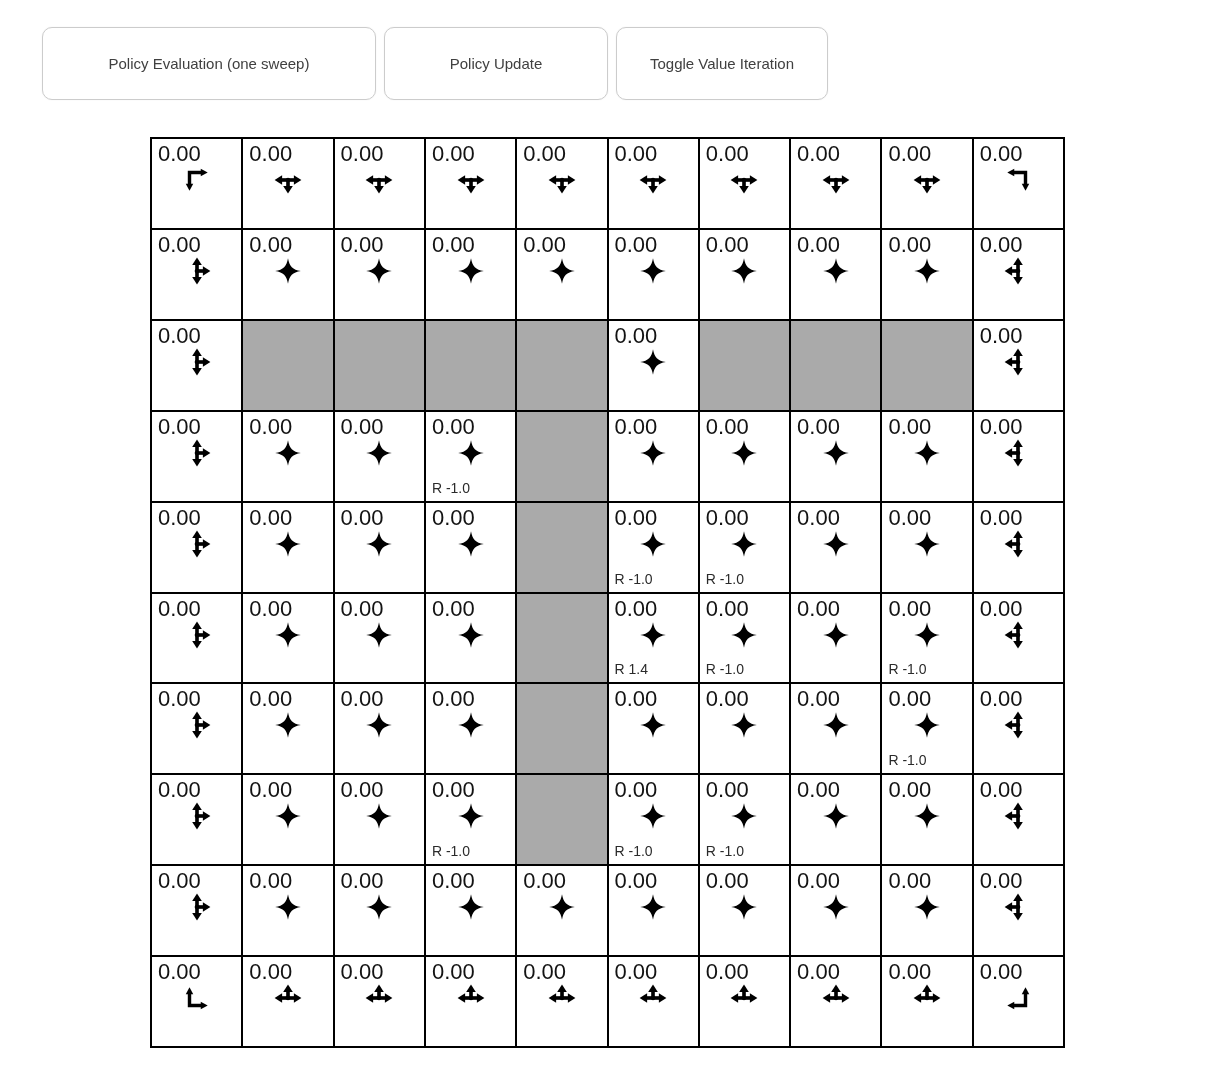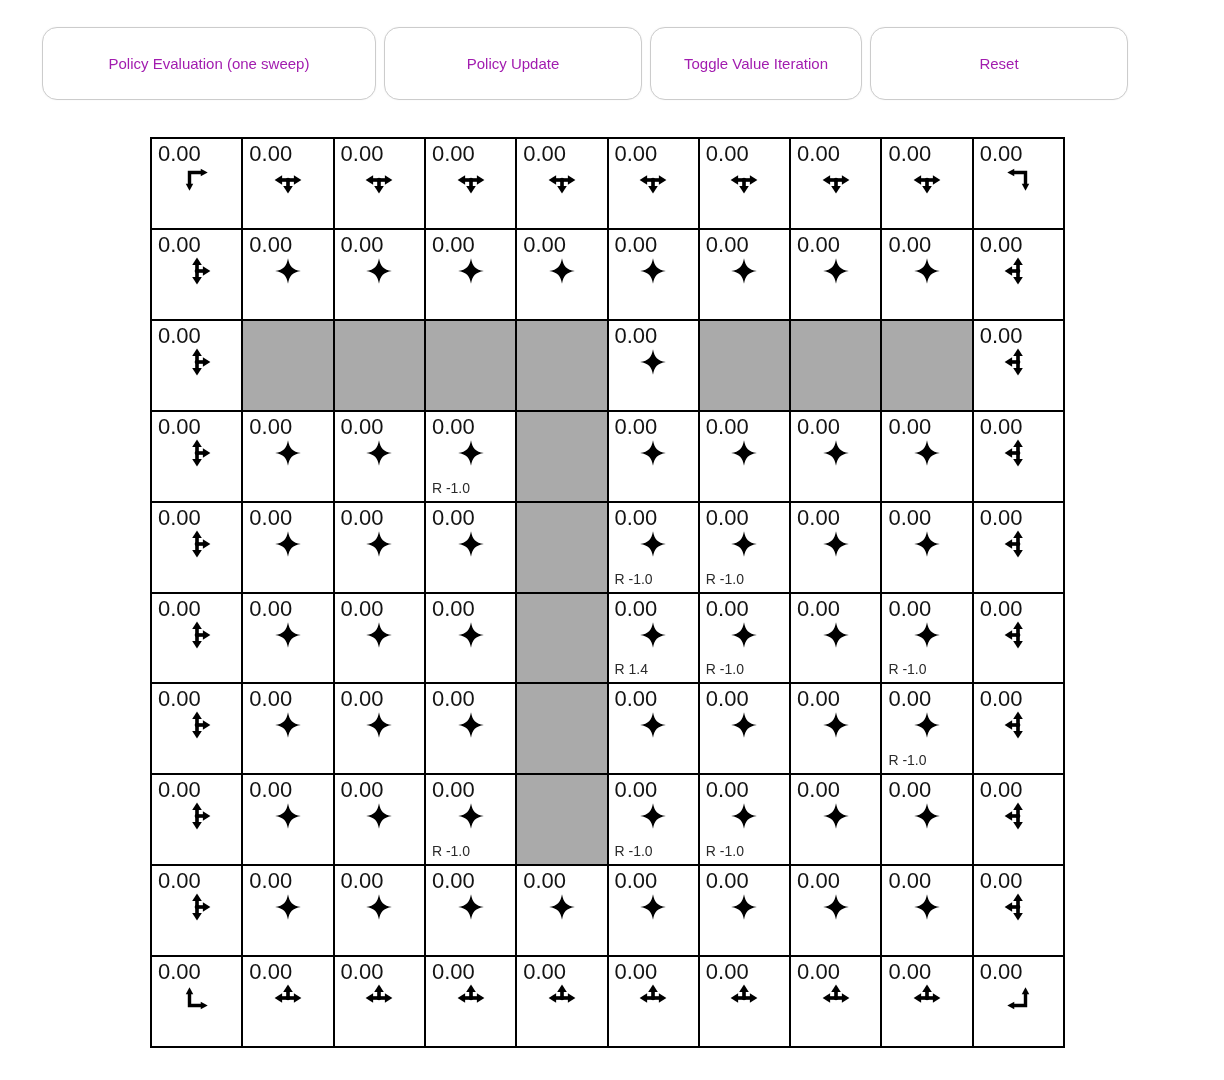--- a/index.html
+++ b/index.html
@@ -13,32 +13,32 @@
   .toolbar {
     position: absolute;
     left: 42px; top: 27px;
     display: flex;
     gap: 8px;
   }
   .btn {
     height: 73px;
     background: #ffffff;
     border: 1px solid #cccccc;
-    border-radius: 15px;
+    border-radius: 10px;
     box-shadow: 0 0 2px rgba(0,0,0,0.06);
     display: flex;
     align-items: center;
     justify-content: center;
     font-size: 15px;
-    color: #a21caf;
+    color: #404040;
     cursor: pointer;
     white-space: nowrap;
   }
   .btn-0 { width: 334px; }
-  .btn-1 { width: 258px; }
+  .btn-1 { width: 224px; }
   .btn-2 { width: 212px; }
   .btn-3 { width: 258px; }
   .gridworld {
     position: absolute;
     left: 150px; top: 137px;
     width: 915px; height: 911px;
     display: grid;
     grid-template-columns: repeat(10, 1fr);
     grid-template-rows: repeat(10, 1fr);
     border: 1px solid #000000;
@@ -71,21 +71,20 @@
     color: #2a2a2a;
   }
 </style>
 </head>
 <body>
 
 <div class="toolbar">
   <div class="btn btn-0">Policy Evaluation (one sweep)</div>
   <div class="btn btn-1">Policy Update</div>
   <div class="btn btn-2">Toggle Value Iteration</div>
-  <div class="btn btn-3">Reset</div>
 </div>
 
 <div class="gridworld">
     <div class="cell">
       <span class="value">0.00</span>
       <svg viewBox="0 0 28 28" class="icon">
         <polyline points="7,19 7,7 19,7" fill="none" stroke="#000" stroke-width="3.2" stroke-linejoin="miter"></polyline>
         <polygon points="7,24 3.5,17.5 10.5,17.5" fill="#000"></polygon>
         <polygon points="24,7 17.5,3.5 17.5,10.5" fill="#000"></polygon>
       </svg>

